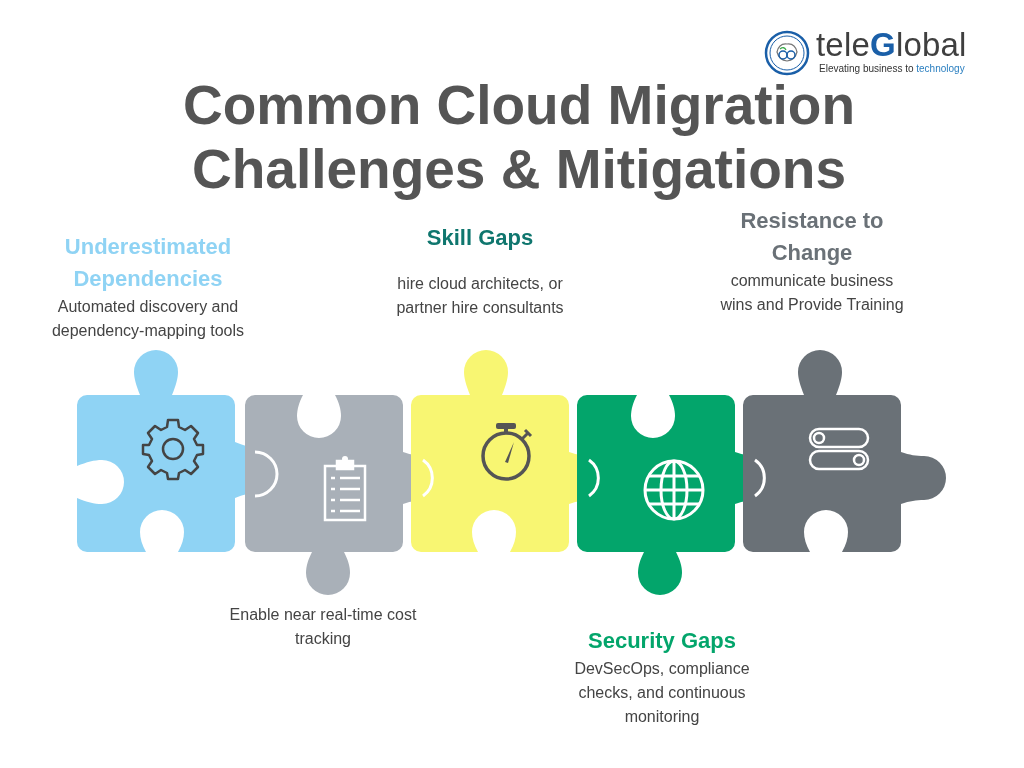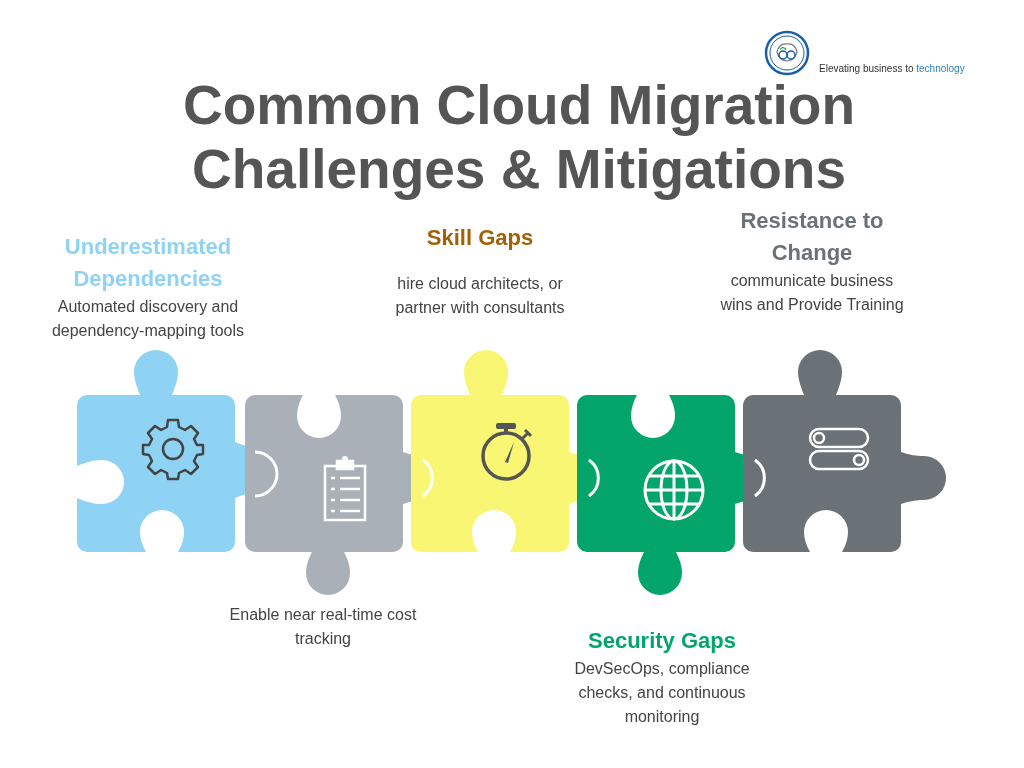--- a/index.html
+++ b/index.html
@@ -30,20 +30,21 @@
 
 <div class="logo">
   <svg class="logo-mark" viewBox="0 0 46 46">
     <circle cx="23" cy="23" r="21" fill="none" stroke="#1a5fa8" stroke-width="2.5"></circle>
     <circle cx="23" cy="23" r="17" fill="none" stroke="#1a5fa8" stroke-width="1"></circle>
     <path d="M13 22 q2 -9 10 -8 q8 -1 10 8 q-2 8 -10 9 q-8 -1 -10 -9z" fill="none" stroke="#777" stroke-width="1.2"></path>
     <circle cx="19" cy="25" r="4" fill="none" stroke="#1a5fa8" stroke-width="1.5"></circle>
     <circle cx="27" cy="25" r="4" fill="none" stroke="#1a5fa8" stroke-width="1.5"></circle>
     <path d="M16 19 q4 -3 6 1" fill="none" stroke="#3aaa4a" stroke-width="1.3"></path>
   </svg>
+  <div class="logo-name"><span>tele</span><span class="accent">G</span><span>lobal</span></div>
   <div class="logo-tag"><span>Elevating business to </span><span class="accent">technology</span></div>
 </div>
 
 <div class="title l1">Common Cloud Migration</div>
 <div class="title l2">Challenges &amp; Mitigations</div>
 
 <svg id="pieces" viewBox="0 0 1024 768">
 
   <path fill="#8fd3f4" d="M87 395 H140 C136 385 134 378 134 372 A22 22 0 1 1 178 372 C178 378 176 385 172 395 H225 A10 10 0 0 1 235 405
        V442 C245 446 252 448 260 448 A22 22 0 1 1 260 492 C252 492 245 494 235 498
@@ -132,26 +133,26 @@
 </div>
 
 <div class="card" style="left:203px; top:603px; width:240px;">
   <div class="desc">
     <div>Enable near real-time cost</div>
     <div>tracking</div>
   </div>
 </div>
 
 <div class="card" style="left:360px; top:222px; width:240px;">
-  <div class="head" style="color:#a16207; margin-bottom:18px;">
+  <div class="head" style="color:#0f766e; margin-bottom:18px;">
     <div>Skill Gaps</div>
   </div>
   <div class="desc">
     <div>hire cloud architects, or</div>
-    <div>partner with consultants</div>
+    <div>partner hire consultants</div>
   </div>
 </div>
 
 <div class="card" style="left:542px; top:625px; width:240px;">
   <div class="head" style="color:#03a56b;">
     <div>Security Gaps</div>
   </div>
   <div class="desc">
     <div>DevSecOps, compliance</div>
     <div>checks, and continuous</div>

